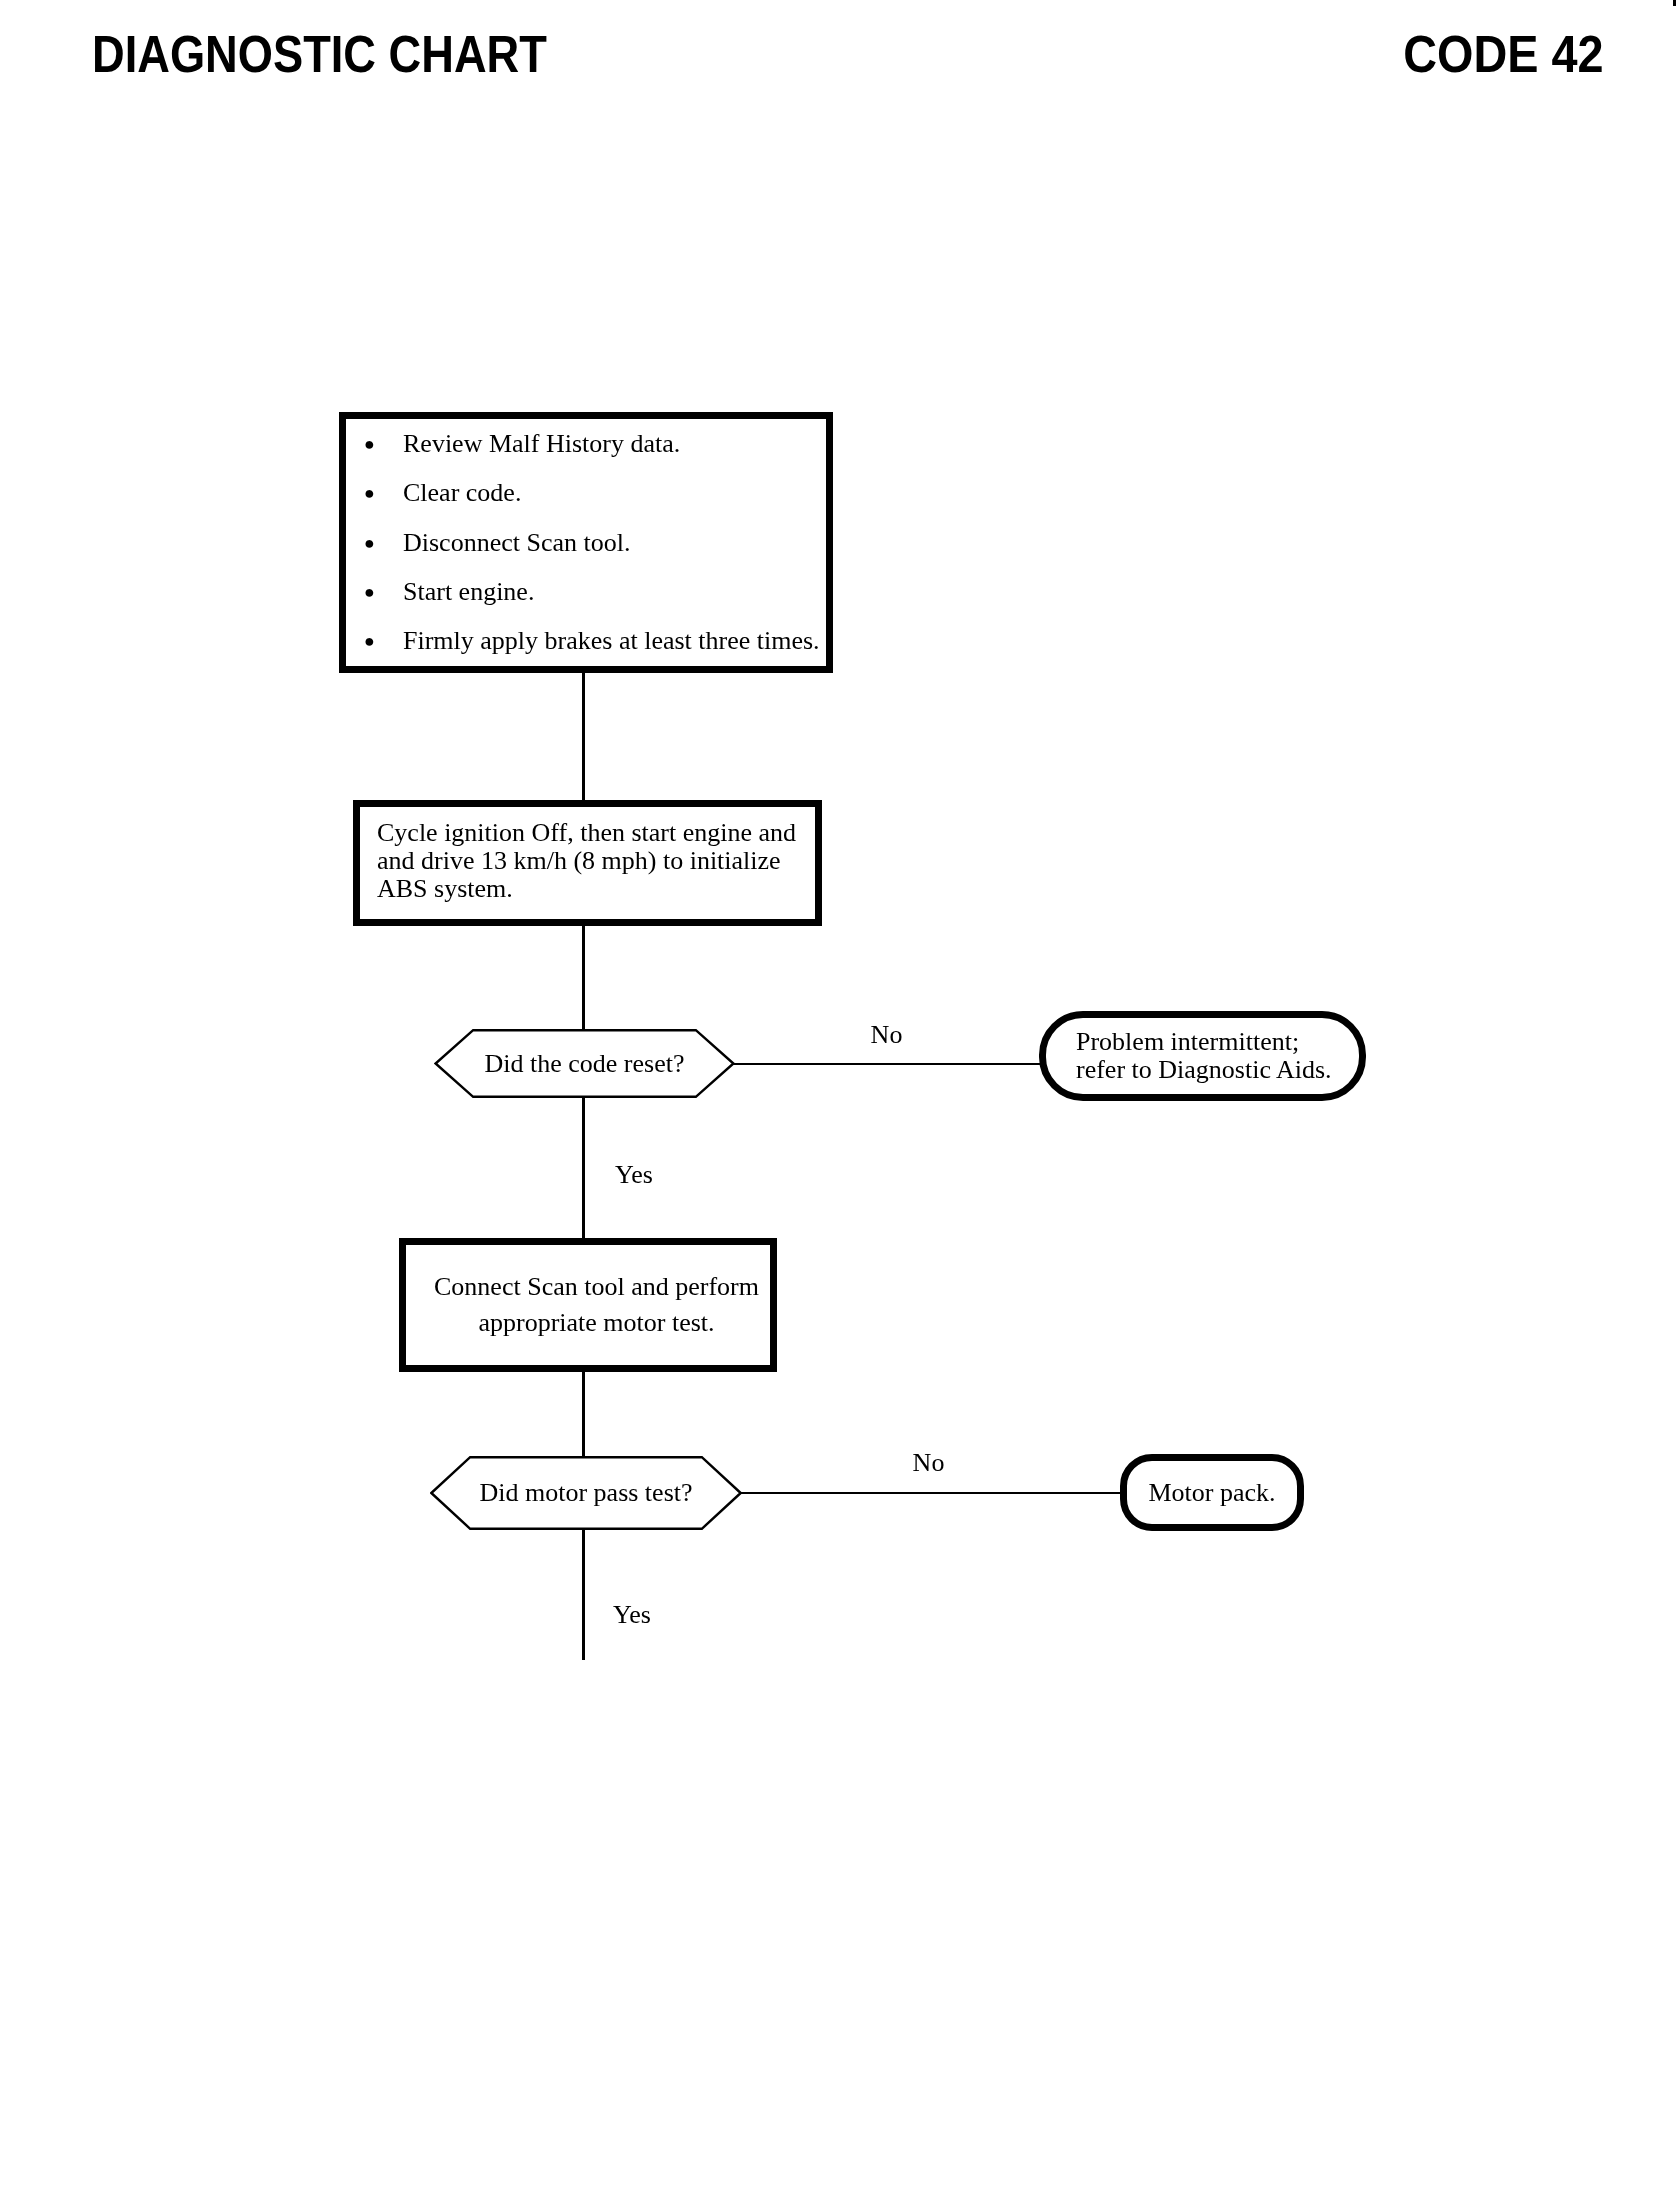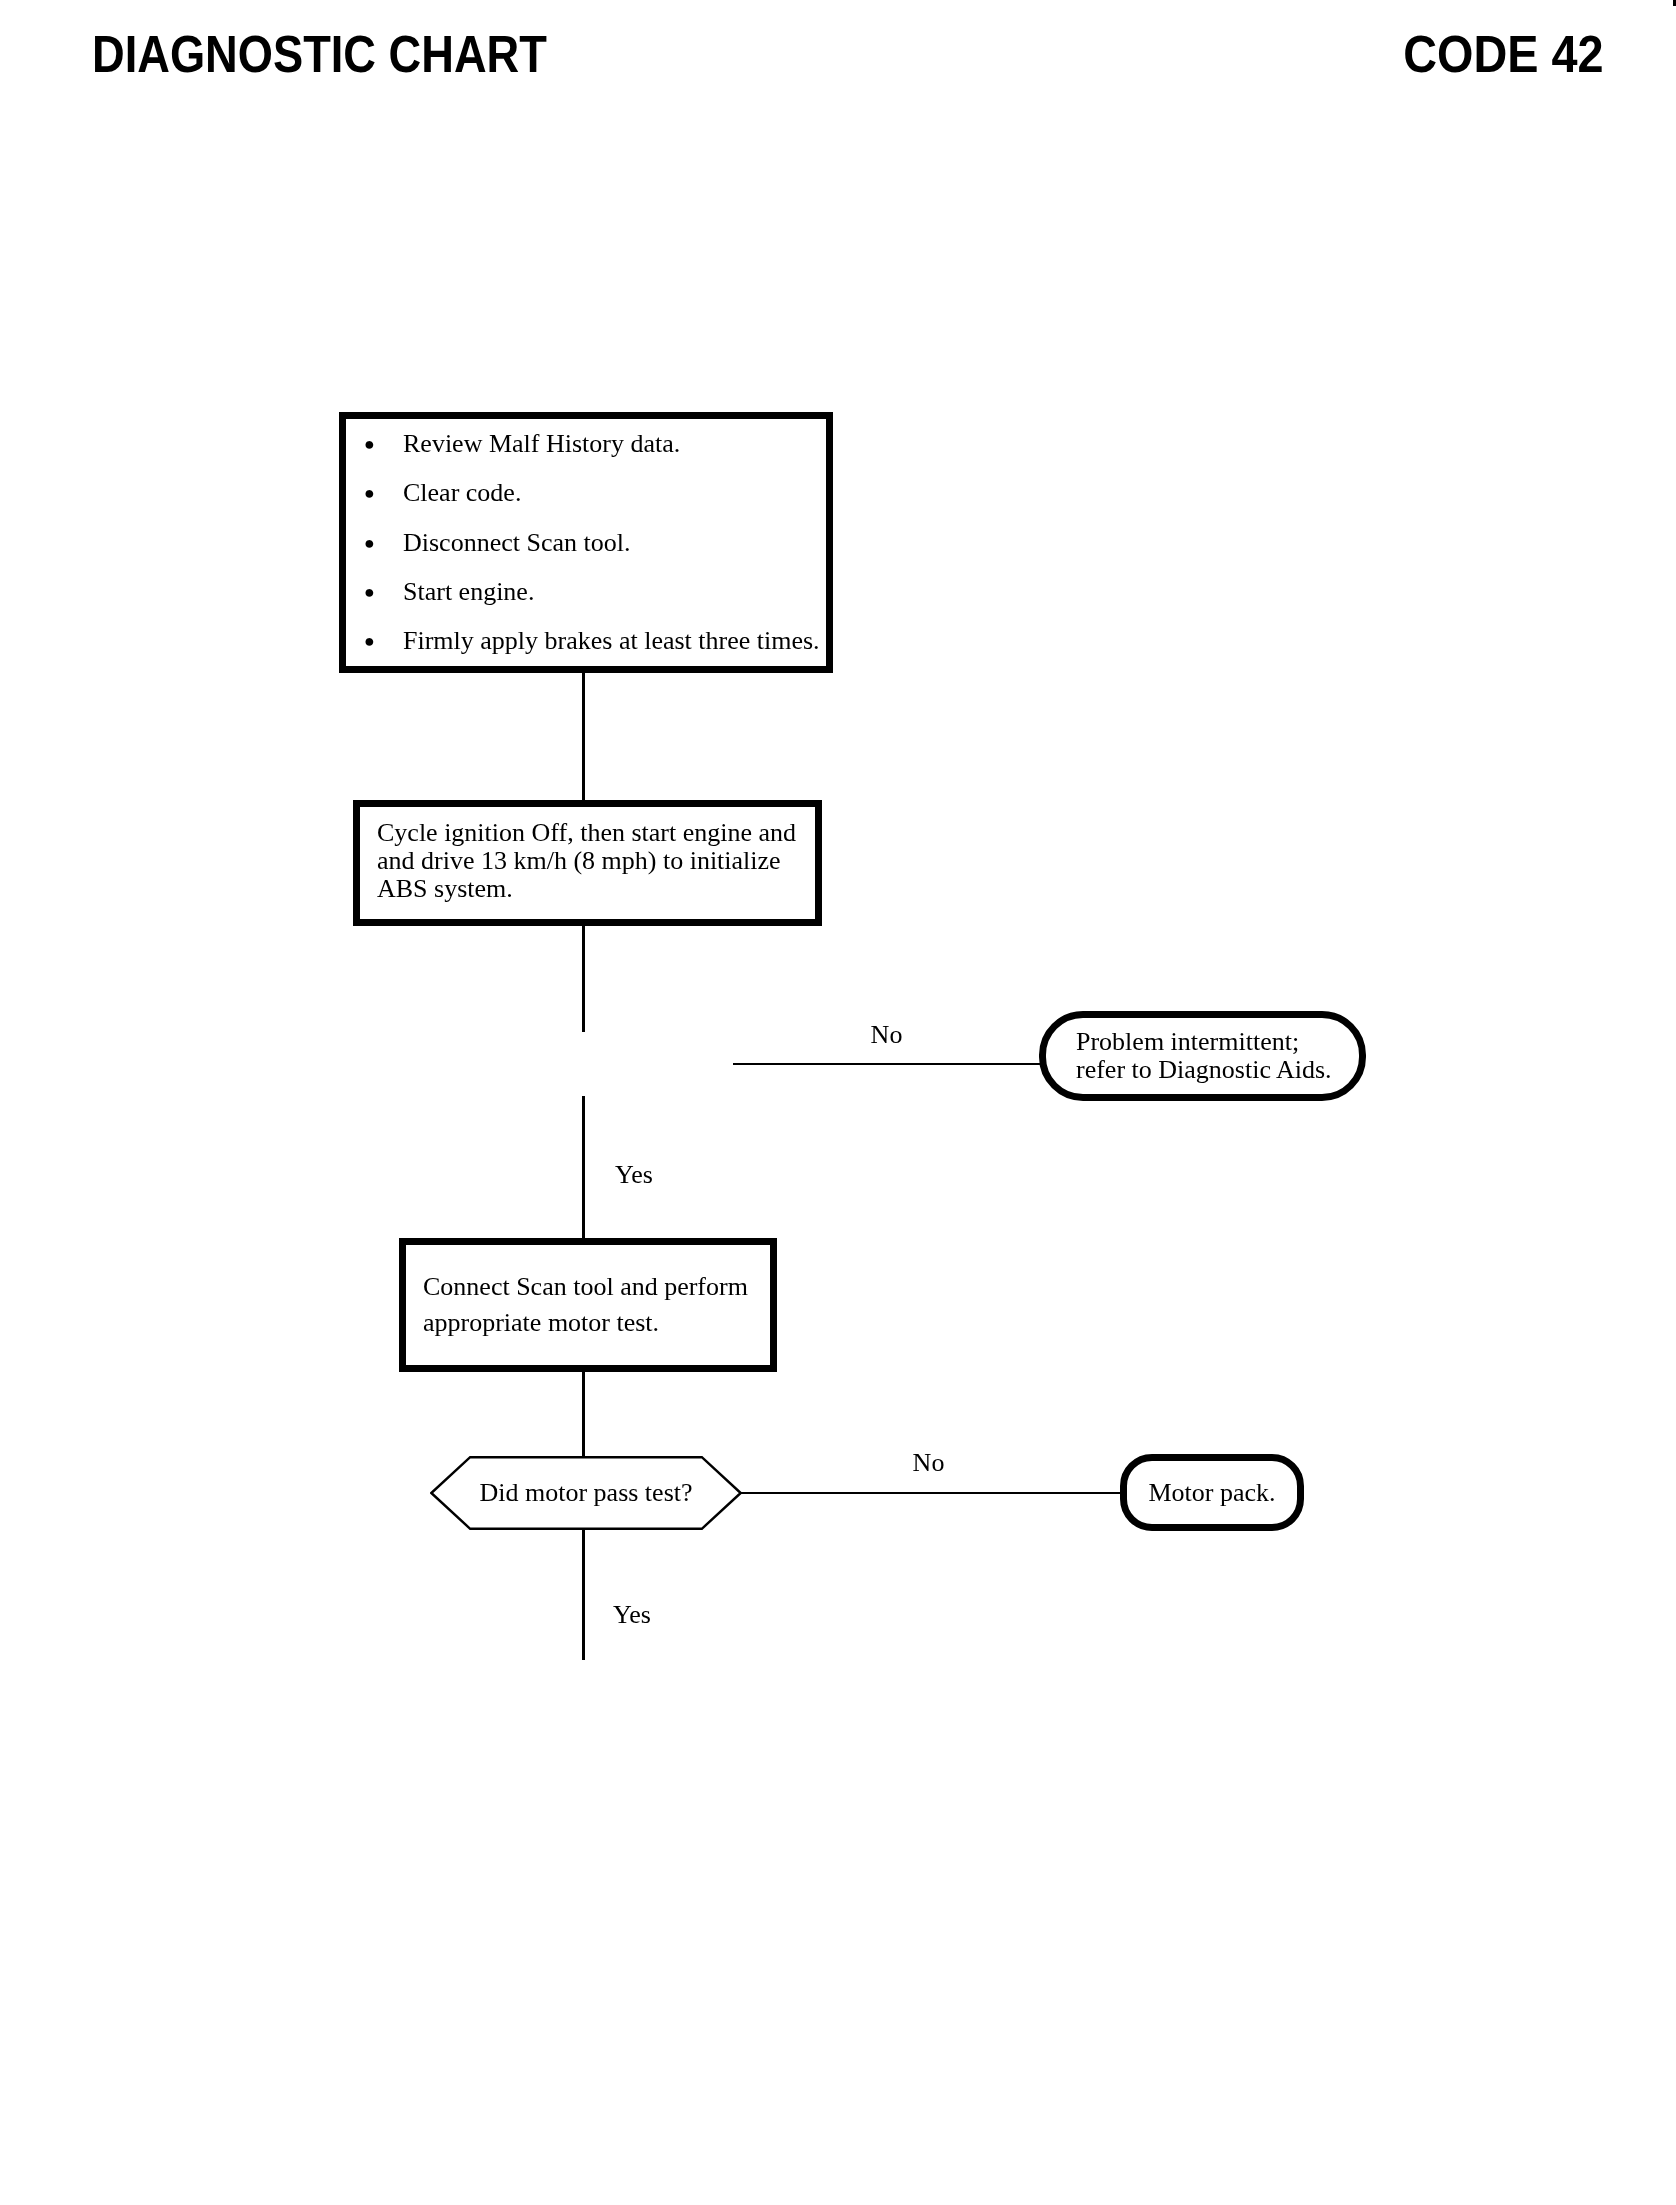--- a/index.html
+++ b/index.html
@@ -42,21 +42,21 @@
   .bullet-glyph {
     width: 39px; flex: 0 0 39px;
     font-size: 18px; line-height: 1;
     display: inline-block;
   }
   .btext { white-space: nowrap; }
 
   .textbox-lines { padding-top: 12px; padding-left: 17px; line-height: 28px; }
   .textbox-lines div { white-space: nowrap; }
 
-  .centerbox-lines { height: 100%; display: flex; flex-direction: column; justify-content: center; padding-left: 17px; box-sizing: border-box; line-height: 36px; }
+  .centerbox-lines { height: 100%; display: flex; flex-direction: column; justify-content: center; padding-left: 17px; box-sizing: border-box; line-height: 36px; align-items: center; }
   .centerbox-lines div { white-space: nowrap; }
 
   
   .hex { background: transparent; }
   .hex svg { position: absolute; left: 0; top: 0; }
   .hex-label {
     position: absolute; left: 0; top: 0; width: 100%; height: 100%;
     display: flex; align-items: center; justify-content: center;
     font-size: 26px; white-space: nowrap;
   }
@@ -120,20 +120,26 @@
   </div>
 
   <div class="abs pbox" style="left:353px; top:800px; width:469px; height:126px;">
     <div class="textbox-lines">
       <div>Cycle ignition Off, then start engine and</div>
       <div>and drive 13 km/h (8 mph) to initialize</div>
       <div>ABS system.</div>
     </div>
   </div>
 
+  <div class="abs hex" style="left:434px; top:1029px; width:301px; height:69px;">
+    <svg width="301" height="69" viewBox="0 0 496 114">
+      <polygon points="64,2 432,2 494,57 432,112 64,112 2,57" fill="#ffffff" stroke="#000000" stroke-width="4"></polygon>
+    </svg>
+    <div class="hex-label">Did the code reset?</div>
+  </div>
 
   <div class="abs lbl lbl-center" style="left:838px; top:1020px;">No</div>
 
   <div class="abs term" style="left:1039px; top:1011px; width:327px; height:90px; border-radius:44px;">
     <div class="term-lines">
       <div>Problem intermittent;</div>
       <div>refer to Diagnostic Aids.</div>
     </div>
   </div>
 

